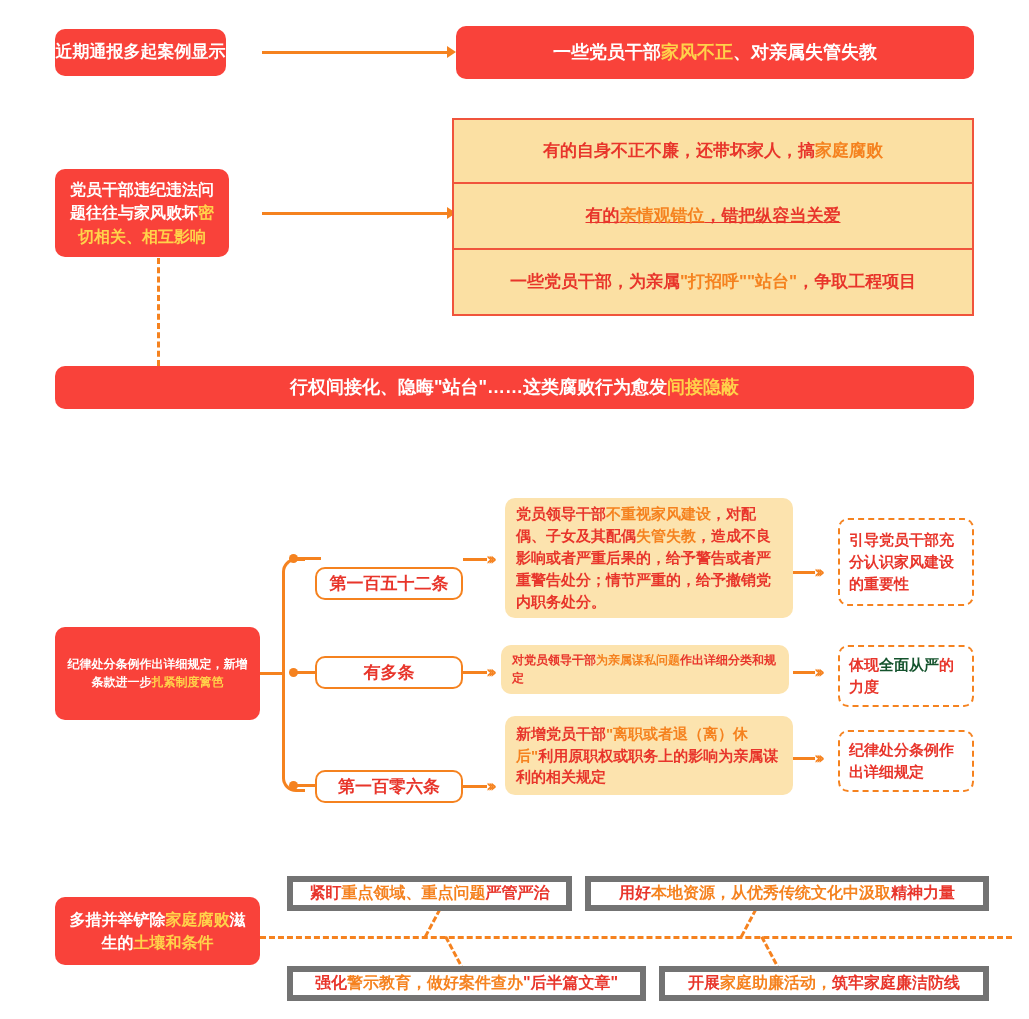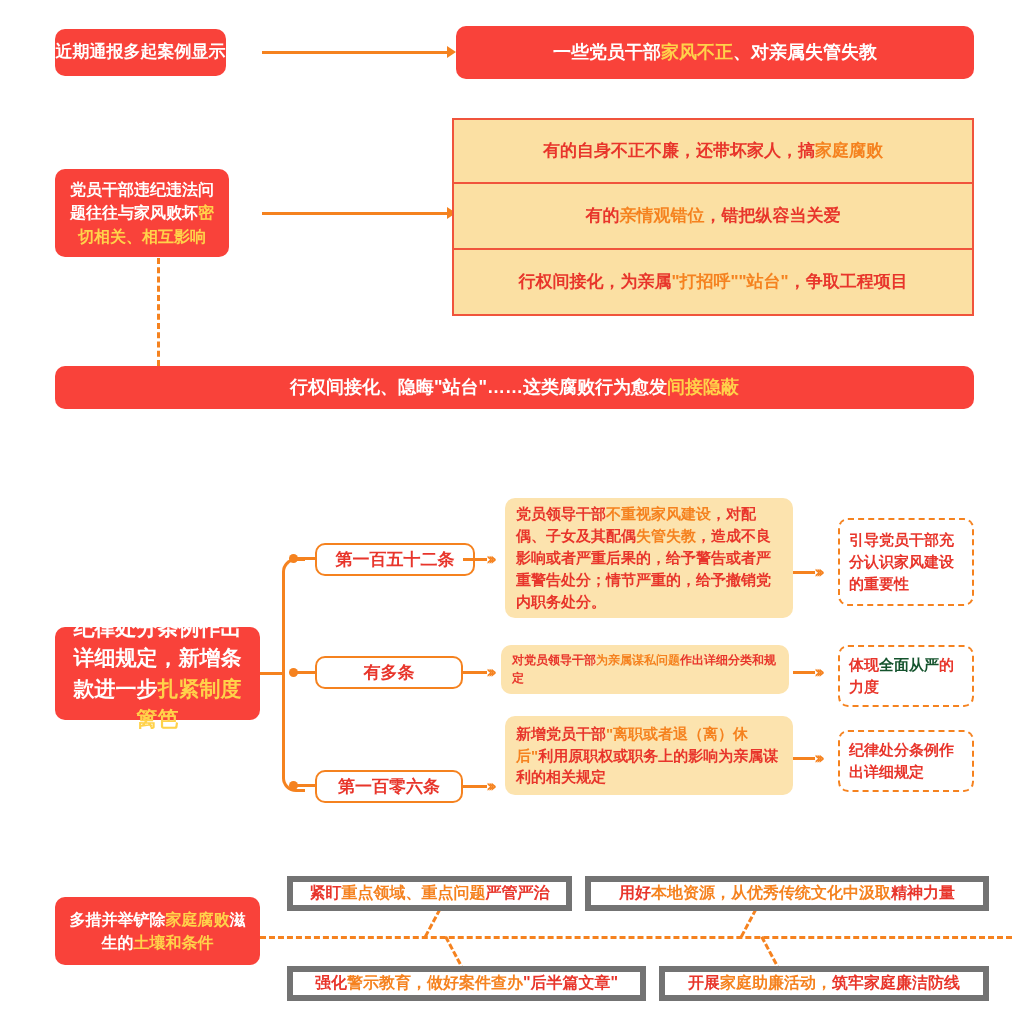--- a/index.html
+++ b/index.html
@@ -135,57 +135,57 @@
 
   <div class="hline" style="left:262px;top:212px;width:186px;"></div>
   <div class="arrowhead" style="left:447px;top:207px;"></div>
 
   <div class="tanrow" style="left:452px;top:118px;width:522px;height:66px;font-size:17px;">
     <span>
       <span>有的自身不正不廉，还带坏家人，搞</span><span class="ho">家庭腐败</span><span></span>
     </span>
   </div>
 
-  <div class="tanrow" style="left:452px;top:184px;width:522px;height:66px;font-size:17px;border-top:none;">
+  <div class="tanrow" style="left:452px;top:184px;width:522px;height:66px;font-size:17px;border-top:none;text-decoration:underline;">
     <span>
       <span>有的</span><span class="ho">亲情观错位</span><span>，错把纵容当关爱</span>
     </span>
   </div>
 
   <div class="tanrow" style="left:452px;top:250px;width:522px;height:66px;font-size:17px;border-top:none;">
     <span>
-      <span>行权间接化，为亲属</span><span class="ho">"打招呼""站台"</span><span>，争取工程项目</span>
+      <span>一些党员干部，为亲属</span><span class="ho">"打招呼""站台"</span><span>，争取工程项目</span>
     </span>
   </div>
 
   <div class="vdash" style="left:157px;top:258px;height:108px;"></div>
 
   <div class="redbox" style="left:55px;top:366px;width:919px;height:43px;font-size:18px;">
     <span>
       <span>行权间接化、隐晦"站台"……这类腐败行为愈发</span><span class="hl">间接隐蔽</span>
     </span>
   </div>
 
-  <div class="redbox" style="left:55px;top:627px;width:205px;height:93px;font-size:21px;padding:12px 10px;">
+  <div class="redbox" style="left:55px;top:627px;width:205px;height:93px;font-size:12px;padding:12px 10px;">
     <span>
       <span>纪律处分条例作出详细规定，新增条款进一步</span><span class="hl">扎紧制度篱笆</span>
     </span>
   </div>
 
   <div class="hline" style="left:260px;top:672px;width:22px;"></div>
 
   <div class="brace" style="left:282px;top:558px;width:20px;height:228px;"></div>
   <div class="dot" style="left:289px;top:554px;"></div>
   <div class="dot" style="left:289px;top:668px;"></div>
   <div class="dot" style="left:289px;top:781px;"></div>
   <div class="hline" style="left:297px;top:557px;width:24px;"></div>
   <div class="hline" style="left:297px;top:671px;width:24px;"></div>
   <div class="hline" style="left:297px;top:784px;width:24px;"></div>
 
-  <div class="outlinebox" style="left:315px;top:543px;width:160px;height:33px;font-size:17px;">
+  <div class="outlinebox" style="left:315px;top:567px;width:148px;height:33px;font-size:17px;">
     <span>第一百五十二条</span>
   </div>
   <div class="outlinebox" style="left:315px;top:656px;width:148px;height:33px;font-size:17px;">
     <span>有多条</span>
   </div>
   <div class="outlinebox" style="left:315px;top:770px;width:148px;height:33px;font-size:17px;">
     <span>第一百零六条</span>
   </div>
 
   <div class="hline" style="left:463px;top:558px;width:24px;"></div>

